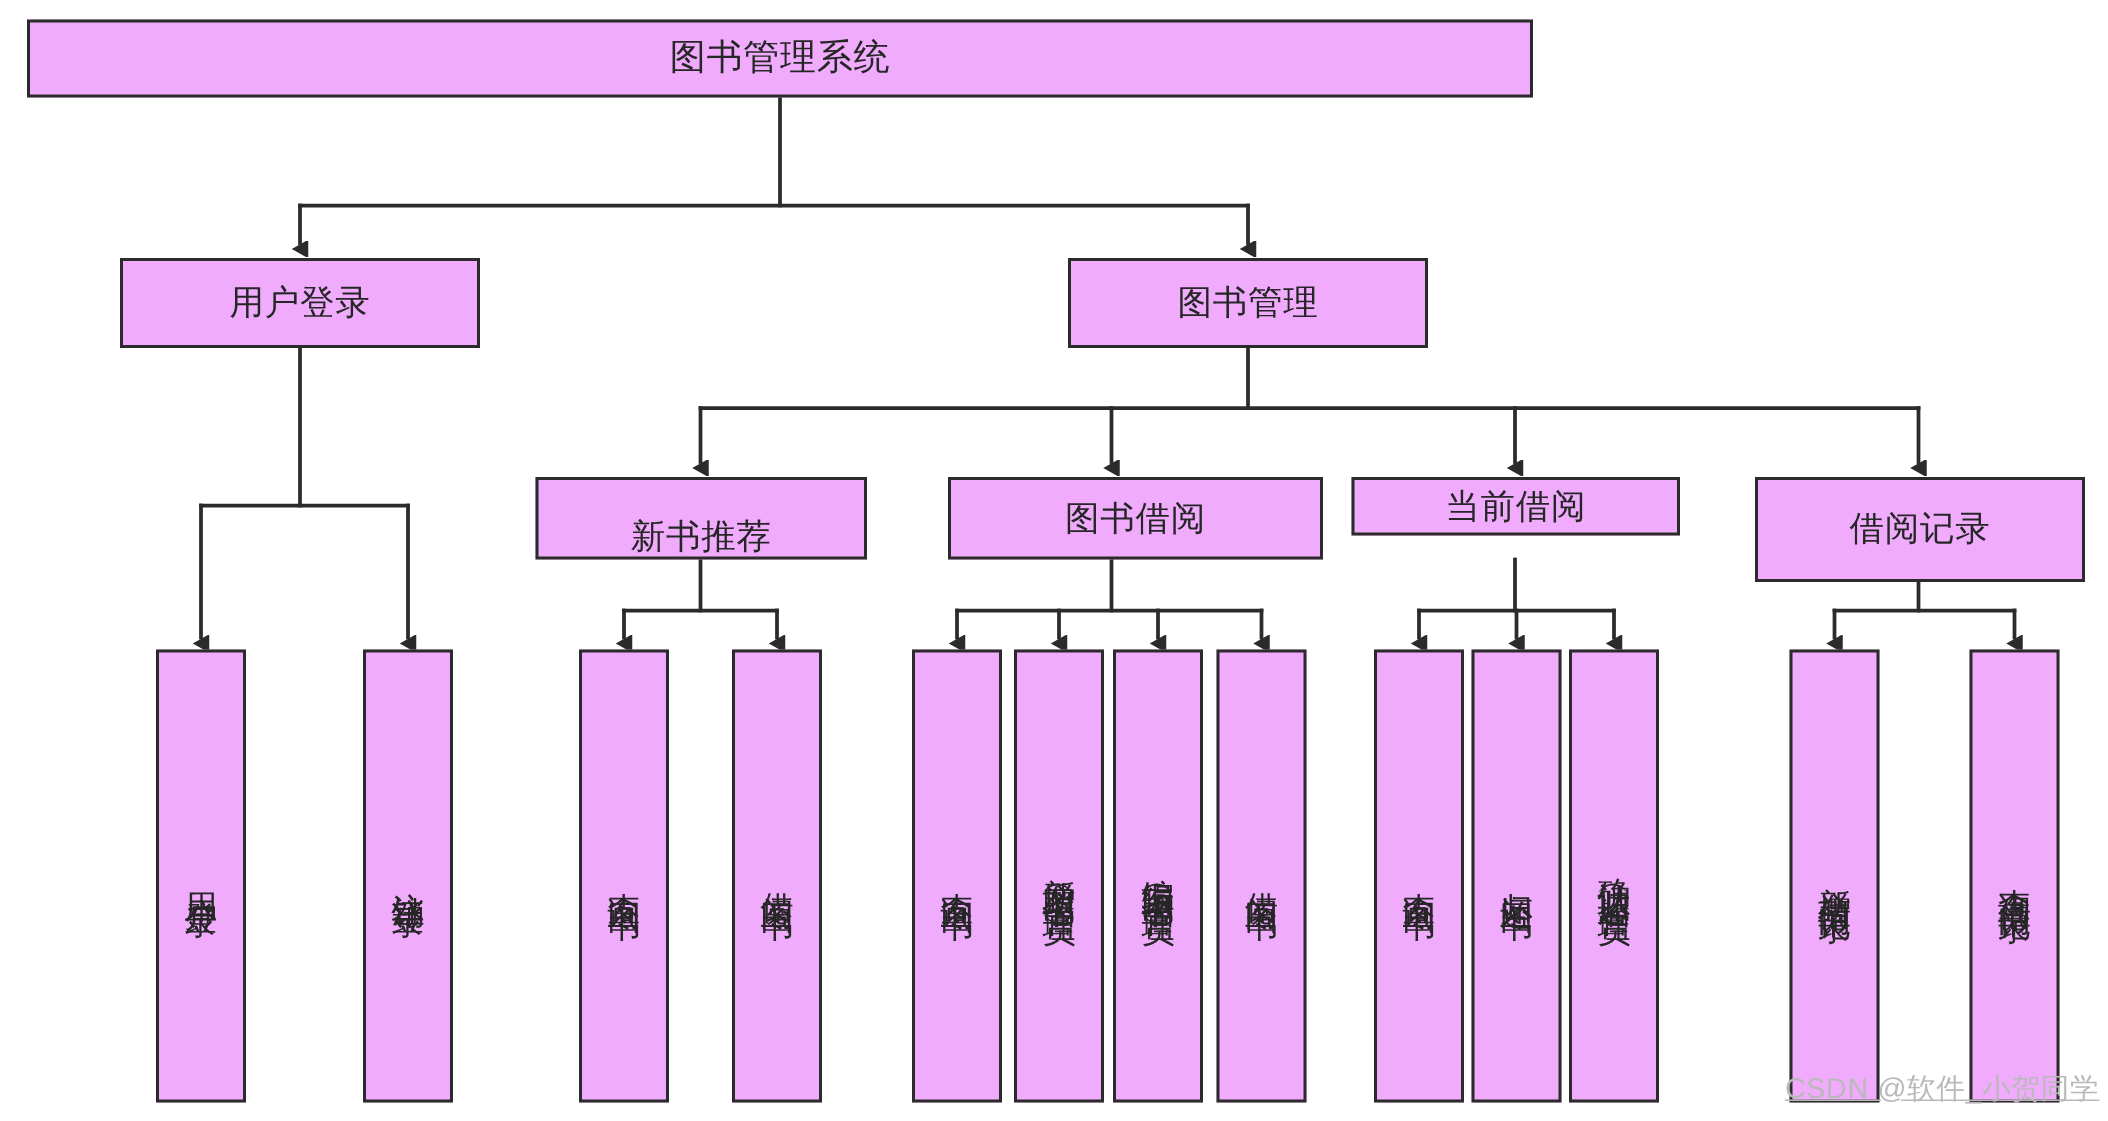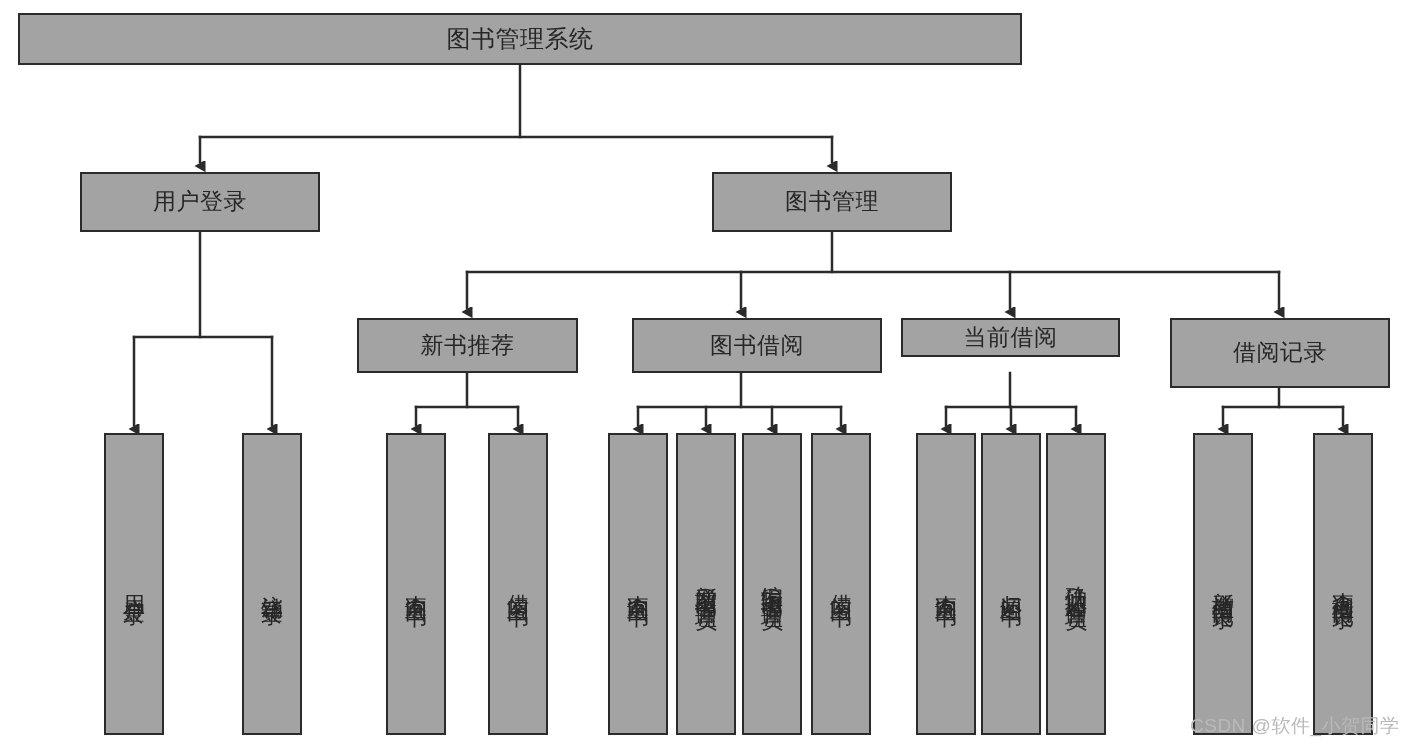--- a/index.html
+++ b/index.html
@@ -23,21 +23,21 @@
     left: 0;
     top: 0;
     width: 1405px;
     height: 747px;
     pointer-events: none;
   }
   .node {
     position: absolute;
     box-sizing: border-box;
     border: 2.5px solid #2b2b2b;
-    background: #a3a3a3;
+    background: #f0abfc;
     display: flex;
     align-items: center;
     justify-content: center;
     color: #262626;
   }
   .node .label {
     display: block;
     line-height: 1.18;
     letter-spacing: 0.5px;
   }
@@ -131,21 +131,21 @@
   </div>
 
   <div class="node horizontal" style="left:80px; top:172px; width:240px; height:60px;">
     <span class="label">用户登录</span>
   </div>
 
   <div class="node horizontal" style="left:712px; top:172px; width:240px; height:60px;">
     <span class="label">图书管理</span>
   </div>
 
-  <div class="node horizontal" style="left:357px; top:318px; width:221px; height:55px;">
+  <div class="node horizontal" style="left:357px; top:318px; width:221px; height:55px;align-items:flex-end;">
     <span class="label">新书推荐</span>
   </div>
 
   <div class="node horizontal" style="left:632px; top:318px; width:250px; height:55px;">
     <span class="label">图书借阅</span>
   </div>
 
   <div class="node horizontal" style="left:901px; top:318px; width:219px; height:39px;">
     <span class="label">当前借阅</span>
   </div>
@@ -199,15 +199,15 @@
   </div>
 
   <div class="node vertical" style="left:1193px; top:433px; width:60px; height:302px;">
     <span class="label">新增借阅记录</span>
   </div>
 
   <div class="node vertical" style="left:1313px; top:433px; width:60px; height:302px;">
     <span class="label">查询借阅记录</span>
   </div>
 
-  <div class="watermark" style="left:1190px; top:713px;">CSDN @软件_小贺同学</div>
+  <div class="watermark" style="left:1190px; top:713px;text-decoration:underline;">CSDN @软件_小贺同学</div>
 
 </div>
 
 </body></html>

